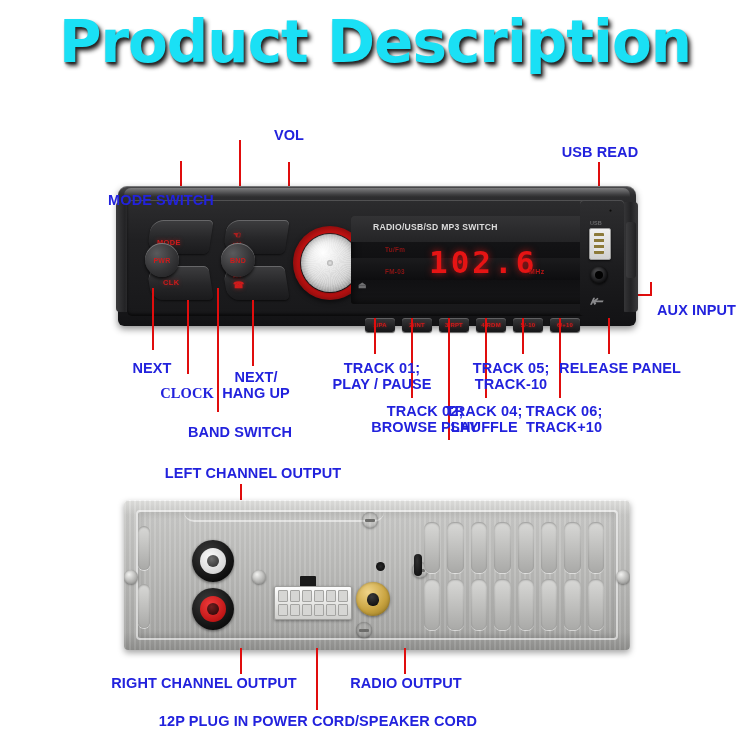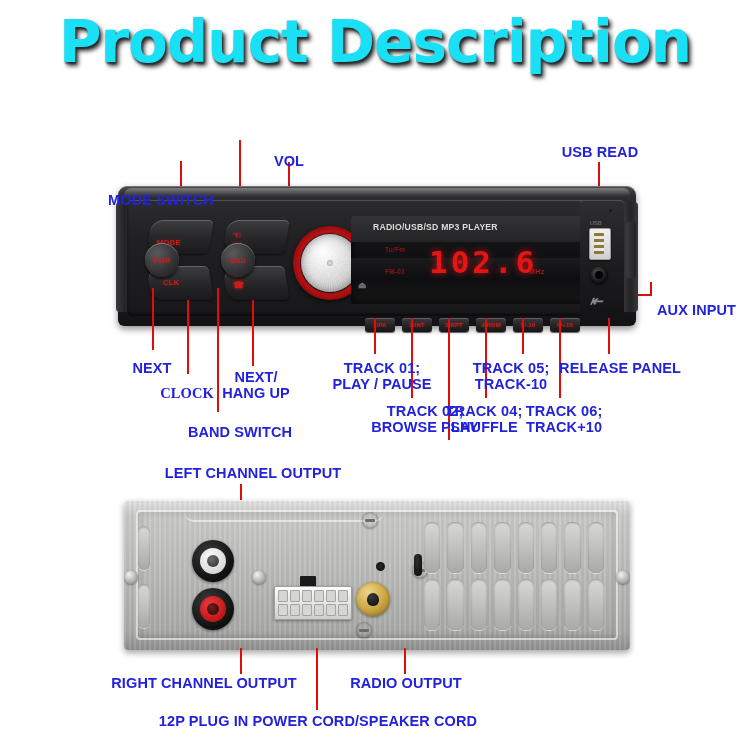--- a/index.html
+++ b/index.html
@@ -372,21 +372,21 @@
           <span>BND</span>
         </div>
 
         <div class="vol-ring"></div>
         <div class="vol-knob"></div>
       </div>
 
       <div class="lcd">
         <div class="lcd-top"></div>
         <div class="lcd-band"></div>
-        <div class="lcd-title">RADIO/USB/SD MP3  PLAYER</div>
+        <div class="lcd-title">RADIO/USB/SD MP3  SWITCH</div>
         <div class="lcd-tag t1">Tu/Fm</div>
         <div class="lcd-tag t2">FM-03</div>
         <div class="lcd-freq">102.6</div>
         <div class="lcd-unit">MHz</div>
         <div class="lcd-eject">⏏</div>
       </div>
 
       <div class="trackrow">
         <div class="tbtn" style="left:0px;">
           <span>1/PA</span>
@@ -427,21 +427,21 @@
 
   <div class="ln vl" style="left:374px;top:318px;height:36px;"></div>
   <div class="ln vl" style="left:411px;top:318px;height:80px;"></div>
   <div class="ln vl" style="left:448px;top:318px;height:122px;"></div>
   <div class="ln vl" style="left:485px;top:318px;height:80px;"></div>
   <div class="ln vl" style="left:522px;top:318px;height:36px;"></div>
   <div class="ln vl" style="left:559px;top:318px;height:80px;"></div>
   <div class="ln vl" style="left:608px;top:318px;height:36px;"></div>
 
   <div class="lbl c" style="left:161px;top:145px;margin-top:48px;">MODE SWITCH</div>
-  <div class="lbl c" style="left:289px;top:154px;">VOL</div>
+  <div class="lbl c" style="left:289px;top:128px;">VOL</div>
   <div class="lbl c" style="left:600px;top:145px;">USB READ</div>
   <div class="lbl l" style="left:657px;top:303px;">AUX INPUT</div>
 
   <div class="lbl c" style="left:152px;top:361px;">NEXT</div>
   <div class="lbl c" style="left:187px;top:386px;font-family:Liberation Serif, serif;">CLOCK</div>
   <div class="lbl c" style="left:256px;top:370px;">NEXT/
 HANG UP</div>
   <div class="lbl c" style="left:213px;top:425px;margin-left:27px;">BAND SWITCH</div>
 
   <div class="lbl c" style="left:382px;top:361px;">TRACK 01;

